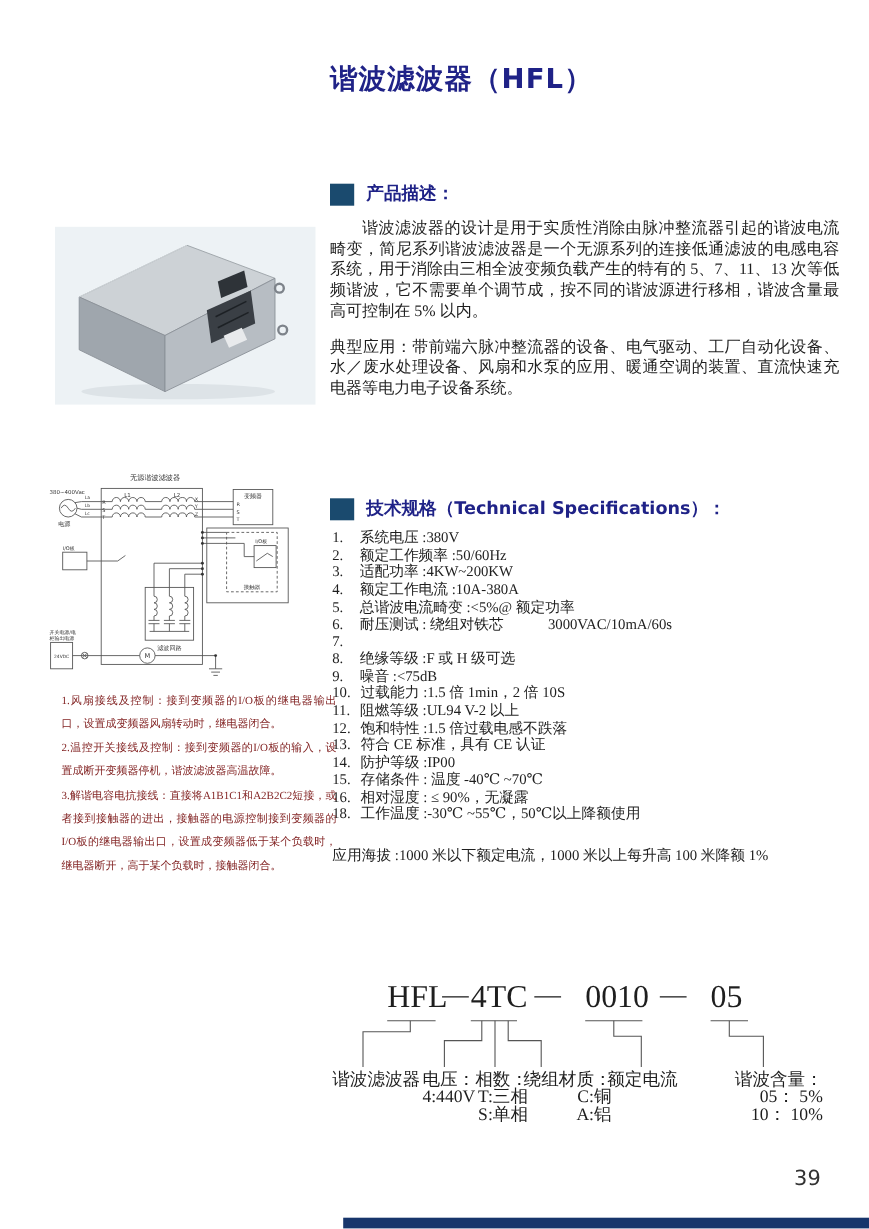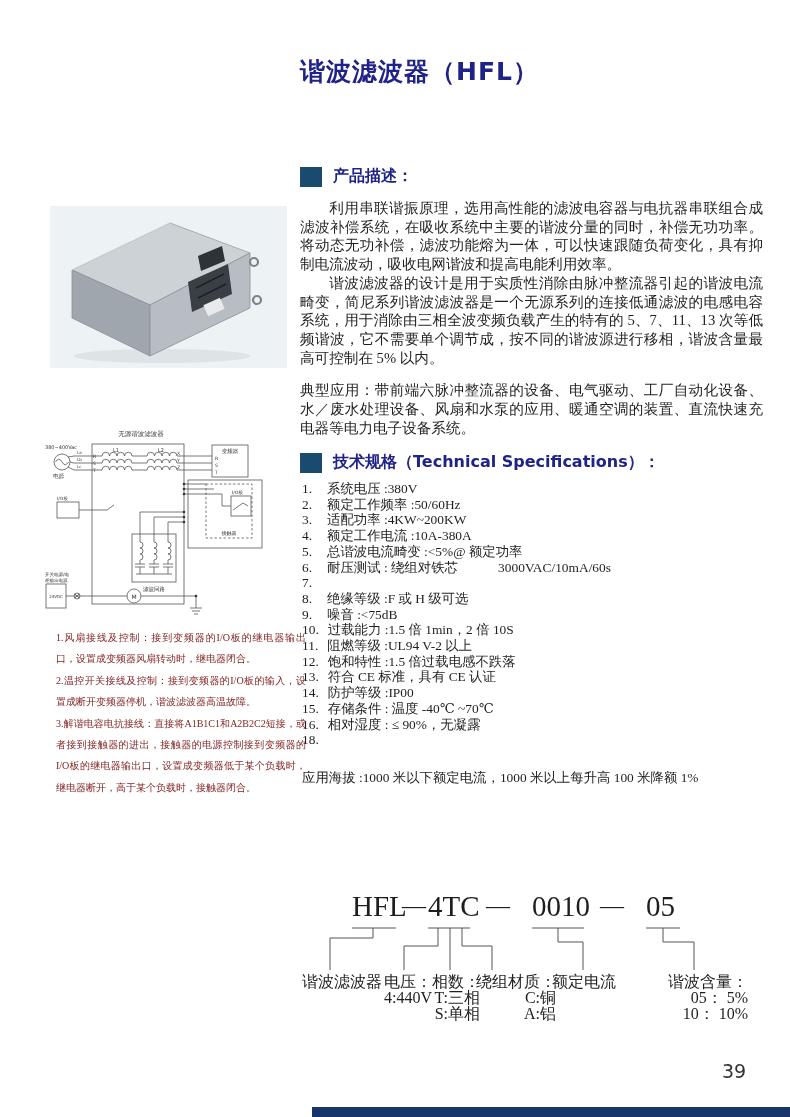--- a/index.html
+++ b/index.html
@@ -60,21 +60,20 @@
     <circle cx="207" cy="94" r="4" fill="none" stroke="#7d838a" stroke-width="2.2"></circle>
     <line x1="22" y1="64" x2="120" y2="17" stroke="#e2e6e9" stroke-width="0.6"></line>
   </svg>
 
   <div class="section-head" style="left:300px;top:166px">
     <span class="sq"></span>
     <span class="txt">产品描述：</span>
   </div>
 
   <div class="desc-body">
-    <p class="indent">利用串联谐振原理，选用高性能的滤波电容器与电抗器串联组合成滤波补偿系统，在吸收系统中主要的谐波分量的同时，补偿无功功率。将动态无功补偿，滤波功能熔为一体，可以快速跟随负荷变化，具有抑制电流波动，吸收电网谐波和提高电能利用效率。</p>
     <p class="indent">谐波滤波器的设计是用于实质性消除由脉冲整流器引起的谐波电流畸变，简尼系列谐波滤波器是一个无源系列的连接低通滤波的电感电容系统，用于消除由三相全波变频负载产生的特有的 5、7、11、13 次等低频谐波，它不需要单个调节成，按不同的谐波源进行移相，谐波含量最高可控制在 5% 以内。</p>
     <p class="apps">典型应用：带前端六脉冲整流器的设备、电气驱动、工厂自动化设备、水／废水处理设备、风扇和水泵的应用、暖通空调的装置、直流快速充电器等电力电子设备系统。</p>
   </div>
 
   <svg class="abs" style="left:44px;top:426px;width:250px;height:198px" viewBox="0 0 250 198">
     <g stroke="#555" stroke-width="0.8" fill="none">
 
       <rect x="48" y="18" width="92" height="160"></rect>
 
       <circle cx="18" cy="36" r="8"></circle>
@@ -251,20 +250,21 @@
     <div class="spec-row">
         <span class="spec-num">15.</span>
         <span>存储条件 : 温度 -40℃ ~70℃</span>
       </div>
     <div class="spec-row">
         <span class="spec-num">16.</span>
         <span>相对湿度 : ≤ 90%，无凝露</span>
       </div>
     <div class="spec-row">
         <span class="spec-num">18.</span>
+        <span>工作温度 :-30℃ ~55℃，50℃以上降额使用</span>
       </div>
     <div class="spec-foot">应用海拔 :1000 米以下额定电流，1000 米以上每升高 100 米降额 1%</div>
   </div>
 
   <div class="notes">
     <p>1.风扇接线及控制：接到变频器的I/O板的继电器输出口，设置成变频器风扇转动时，继电器闭合。</p>
     <p>2.温控开关接线及控制：接到变频器的I/O板的输入，设置成断开变频器停机，谐波滤波器高温故障。</p>
     <p>3.解谐电容电抗接线：直接将A1B1C1和A2B2C2短接，或者接到接触器的进出，接触器的电源控制接到变频器的I/O板的继电器输出口，设置成变频器低于某个负载时，继电器断开，高于某个负载时，接触器闭合。</p>
   </div>
 

